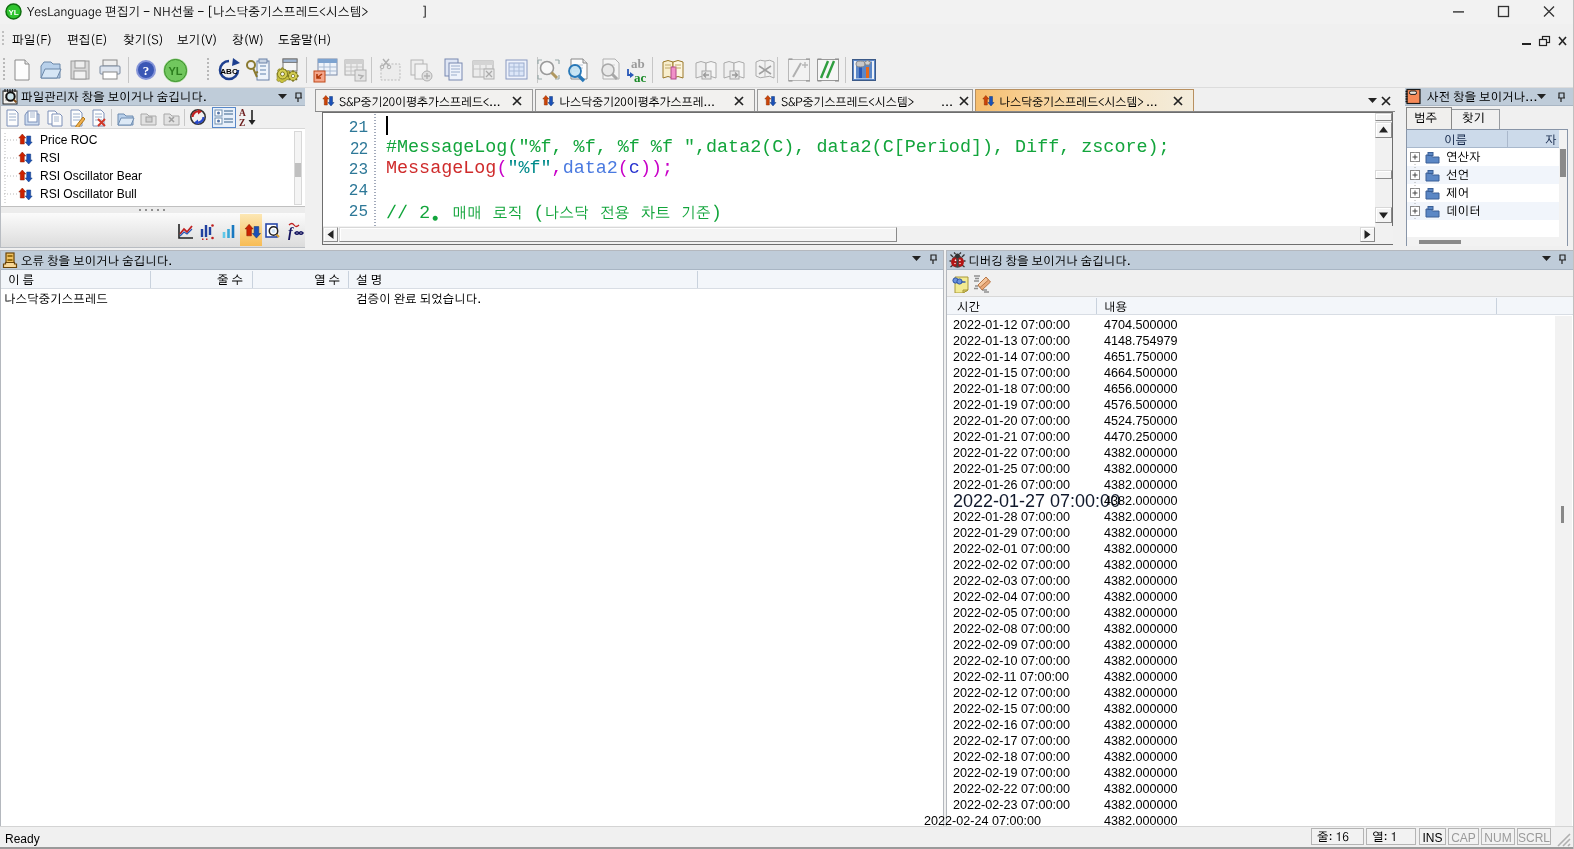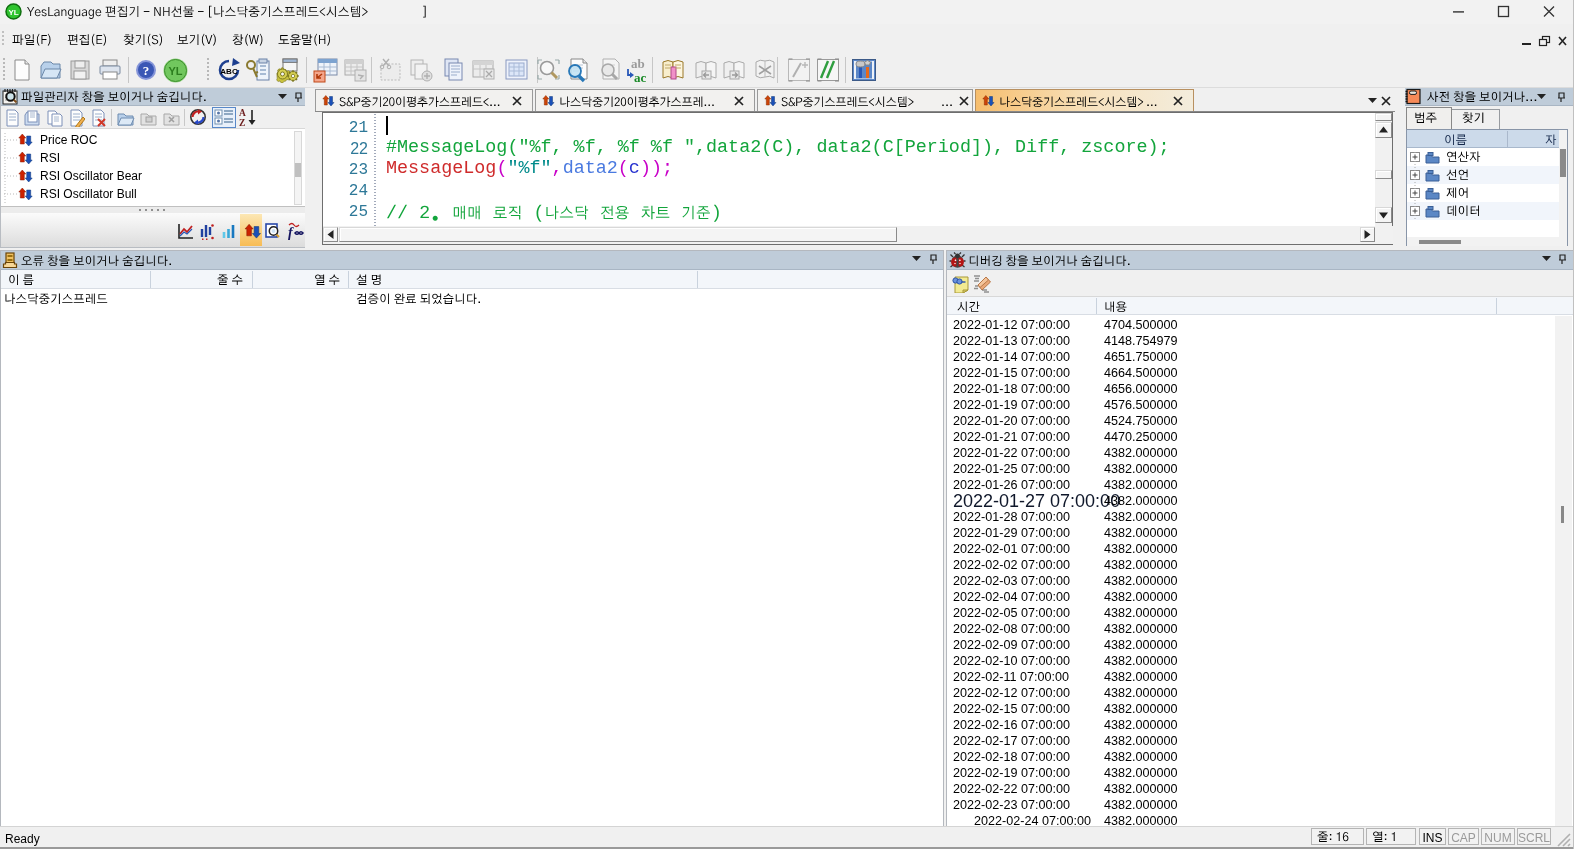--- a/index.html
+++ b/index.html
@@ -711,21 +711,21 @@
 <div class="ap" style="left:953px;top:733px;font-size:12.6px;line-height:16px;color:#000">2022-02-17 07:00:00</div>
 <div class="ap" style="left:1104px;top:733px;font-size:12.6px;line-height:16px;color:#000">4382.000000</div>
 <div class="ap" style="left:953px;top:749px;font-size:12.6px;line-height:16px;color:#000">2022-02-18 07:00:00</div>
 <div class="ap" style="left:1104px;top:749px;font-size:12.6px;line-height:16px;color:#000">4382.000000</div>
 <div class="ap" style="left:953px;top:765px;font-size:12.6px;line-height:16px;color:#000">2022-02-19 07:00:00</div>
 <div class="ap" style="left:1104px;top:765px;font-size:12.6px;line-height:16px;color:#000">4382.000000</div>
 <div class="ap" style="left:953px;top:781px;font-size:12.6px;line-height:16px;color:#000">2022-02-22 07:00:00</div>
 <div class="ap" style="left:1104px;top:781px;font-size:12.6px;line-height:16px;color:#000">4382.000000</div>
 <div class="ap" style="left:953px;top:797px;font-size:12.6px;line-height:16px;color:#000">2022-02-23 07:00:00</div>
 <div class="ap" style="left:1104px;top:797px;font-size:12.6px;line-height:16px;color:#000">4382.000000</div>
-<div class="ap" style="left:974px;top:813px;font-size:12.6px;line-height:16px;color:#000">2022-02-24 07:00:00</div>
+<div class="ap" style="left:924px;top:813px;font-size:12.6px;line-height:16px;color:#000">2022-02-24 07:00:00</div>
 <div class="ap" style="left:1104px;top:813px;font-size:12.6px;line-height:16px;color:#000">4382.000000</div>
 <div class="ap" style="left:1555px;top:316px;width:17px;height:510px;background:#f2f2f2"></div>
 <div class="ap" style="left:1561px;top:506px;width:3px;height:17px;background:#888"></div>
 <div class="ap" style="left:0px;top:826px;width:1574px;height:23px;background:#f0f0f0;border-top:1px solid #d4d4d4"></div>
 <div class="ap" style="left:5px;top:832px;width:100px;height:14px;font-size:12px;color:#000;line-height:14px">Ready</div>
 <div class="ap" style="left:1311px;top:828px;width:53px;height:17px;border:1px solid #b4b4b4;background:#f2f2f2;line-height:15px;text-align:left;padding-left:4px"></div>
 <svg class="ap " style="left:1317px;top:828px" width="35" height="17" viewBox="0 -13 35 17">
     <path d="M1.3 -6.6Q2.6 -6.8 3.9 -7.3Q5.1 -7.9 5.2 -8.4V-8.7H2.0V-9.4H9.6V-8.7H6.3V-8.4Q6.4 -7.9 7.7 -7.3Q8.9 -6.8 10.2 -6.6L9.9 -5.9Q8.7 -6.1 7.5 -6.6Q6.3 -7.1 5.8 -7.7Q5.3 -7.1 4.1 -6.6Q3.0 -6.1 1.7 -5.9ZM0.5 -4.7V-5.4H11.0V-4.7H6.2V-3.1H5.3V-4.7ZM2.1 0.9V-1.7H8.6V-2.7H2.0V-3.5H9.5V-1.0H3.0V0.1H9.8V0.9Z M12.9 -1.0V-2.4H14.3V-1.0ZM12.9 -5.6V-7.0H14.3V-5.6Z M19.8 -6.7V-7.4H20.1Q21.2 -7.4 21.5 -7.7Q21.9 -8.0 21.9 -8.6V-8.9H22.7V0.1H21.7V-6.7Z M26.9 -2.7Q26.9 -1.8 27.4 -1.2Q27.9 -0.6 28.7 -0.6Q29.4 -0.6 30.0 -1.2Q30.5 -1.8 30.5 -2.7Q30.5 -3.7 29.9 -4.3Q29.4 -4.9 28.7 -4.9Q27.9 -4.9 27.4 -4.3Q26.9 -3.7 26.9 -2.7ZM25.9 -3.9Q25.9 -4.7 26.0 -5.4Q26.1 -6.1 26.3 -6.8Q26.5 -7.4 26.9 -7.9Q27.2 -8.4 27.8 -8.7Q28.3 -9.0 29.0 -9.0Q30.5 -9.0 31.3 -7.4L30.6 -7.1Q29.9 -8.2 29.0 -8.2Q28.5 -8.2 28.1 -8.0Q27.7 -7.7 27.5 -7.2Q27.2 -6.8 27.1 -6.4Q27.0 -5.9 26.9 -5.4Q26.8 -4.9 26.8 -4.3Q27.0 -4.9 27.6 -5.3Q28.1 -5.7 28.8 -5.7Q29.9 -5.7 30.7 -4.9Q31.4 -4.0 31.4 -2.7Q31.4 -1.5 30.7 -0.6Q30.0 0.2 28.7 0.2Q27.4 0.2 26.7 -0.7Q25.9 -1.7 25.9 -3.9Z" fill="#000"></path>
   </svg>
 <div class="ap" style="left:1366px;top:828px;width:50px;height:17px;border:1px solid #b4b4b4;background:#f2f2f2;line-height:15px;text-align:left;padding-left:4px"></div>

